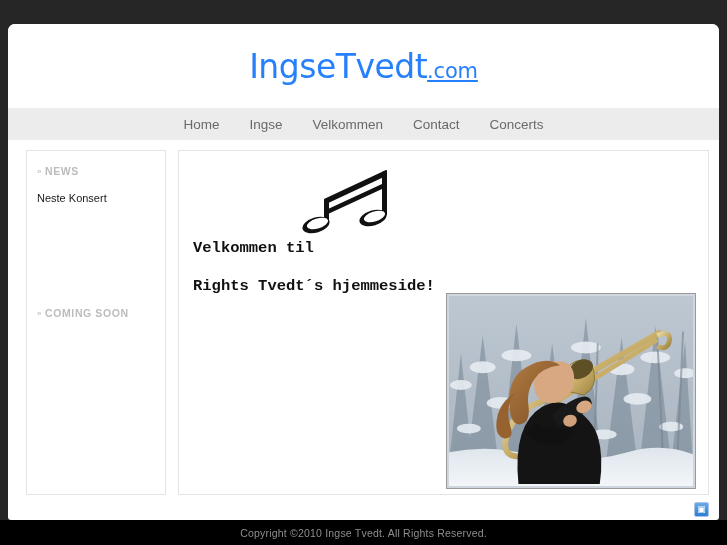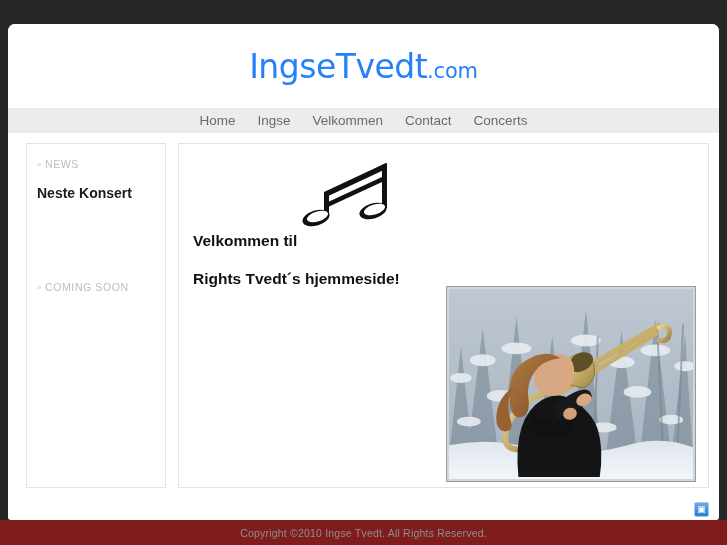--- a/index.html
+++ b/index.html
@@ -42,30 +42,31 @@
     font-size: 33px;
     font-weight: 400;
     letter-spacing: -0.5px;
     line-height: 1;
     white-space: nowrap;
     user-select: none;
   }
   .logo .logo-tld {
     font-size: 21px;
     letter-spacing: -0.2px;
+    text-decoration: underline;
   }
 
   
   .nav-bar {
-    height: 25px;
+    height: 32px;
     background: #ececec;
     display: flex;
     align-items: center;
     justify-content: center;
-    gap: 0px;
+    gap: 8px;
   }
   .nav-item {
     color: #6a6a6a;
     font-size: 13.5px;
     font-family: "Liberation Sans", sans-serif;
     padding: 0 11px;
     line-height: 25px;
     cursor: pointer;
     white-space: nowrap;
     text-decoration: none;
@@ -85,40 +86,40 @@
     height: 345px;
     border: 1px solid #e3e3e3;
     box-sizing: border-box;
     background: #fff;
     padding: 14px 10px 0 10px;
   }
   .side-block {
     margin-bottom: 0;
   }
   .side-block.second {
-    margin-top: 77px;
+    margin-top: 101px;
   }
   .side-head {
     color: #bcbcbc;
     font-size: 10.5px;
     letter-spacing: 0.6px;
     margin: 0 0 14px 0;
-    font-weight: 400;
+    font-weight: 700;
     white-space: nowrap;
   }
   .side-head .chev {
     font-size: 8px;
     color: #c9c9c9;
     margin-right: 3px;
     vertical-align: 1px;
   }
   .side-link {
     color: #1a1a1a;
-    font-size: 14px;
-    font-weight: bold;
+    font-size: 11px;
+    font-weight: normal;
     line-height: 1.4;
     text-decoration: none;
     display: block;
     cursor: pointer;
   }
 
   
   .main-panel {
     flex: 1;
     height: 345px;
@@ -137,21 +138,21 @@
     height: 72px;
   }
 
   .welcome-wrap {
     position: absolute;
     left: 14px;
     top: 88px;
     width: 250px;
   }
   .welcome-line {
-    font-family: Liberation Sans, sans-serif;
+    font-family: Liberation Mono, monospace;
     font-weight: bold;
     font-size: 15.5px;
     color: #111;
     margin: 0 0 20px 0;
     white-space: nowrap;
   }
 
   
   .photo-frame {
     position: absolute;
@@ -197,21 +198,21 @@
   
   .footer {
     position: absolute;
     left: 0;
     top: 520px;
     width: 727px;
     height: 25px;
     display: flex;
     align-items: center;
     justify-content: center;
-    background: #7f1d1d;
+    background: #000000;
   }
   .footer-text {
     color: #8e8e8e;
     font-size: 10.5px;
     letter-spacing: 0.2px;
     white-space: nowrap;
   }
 </style>
 </head>
 <body>

